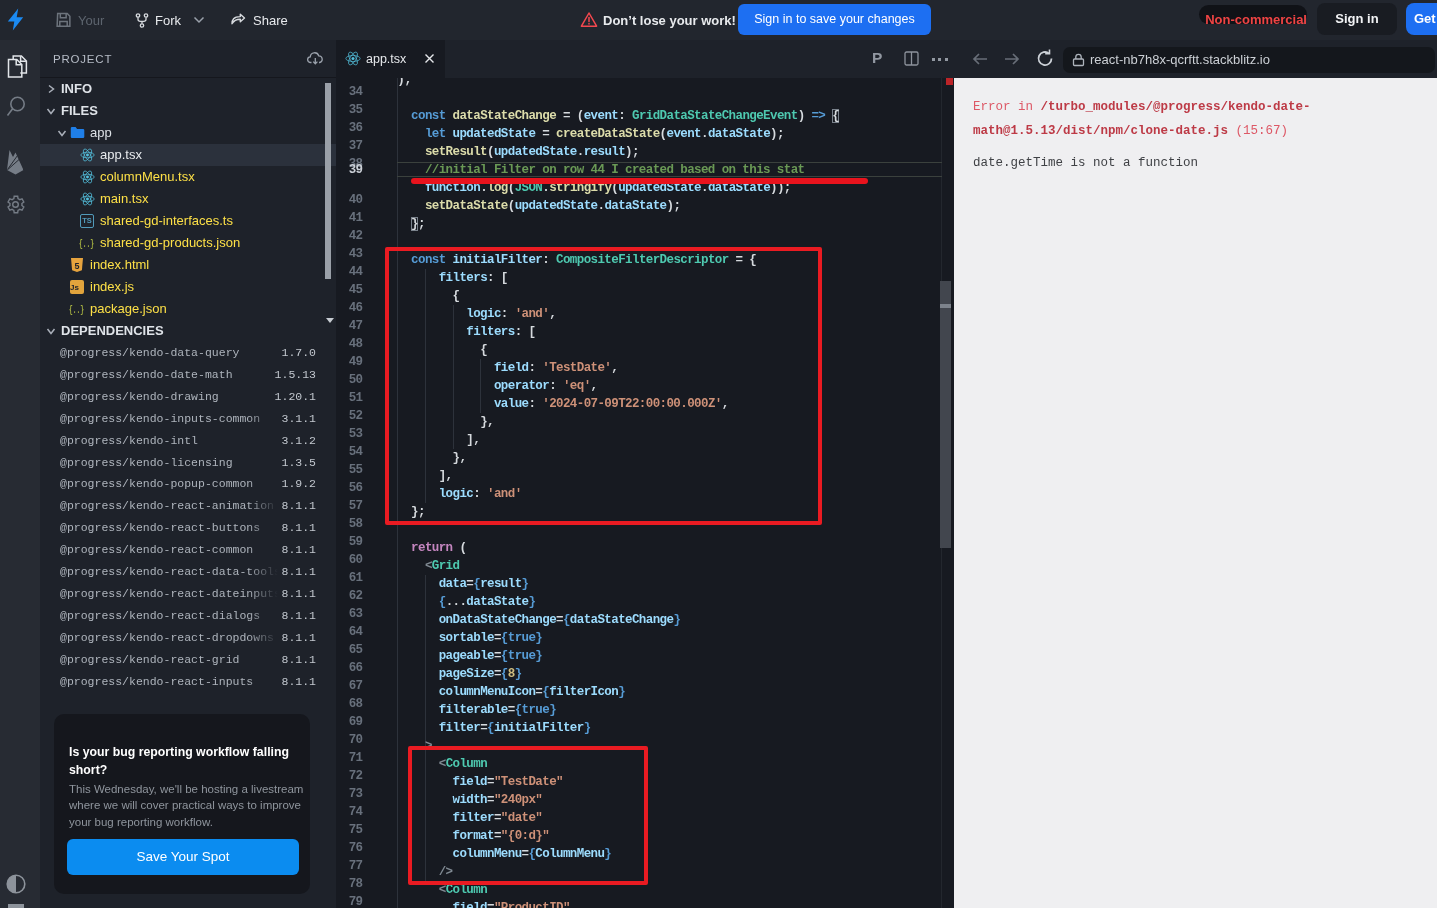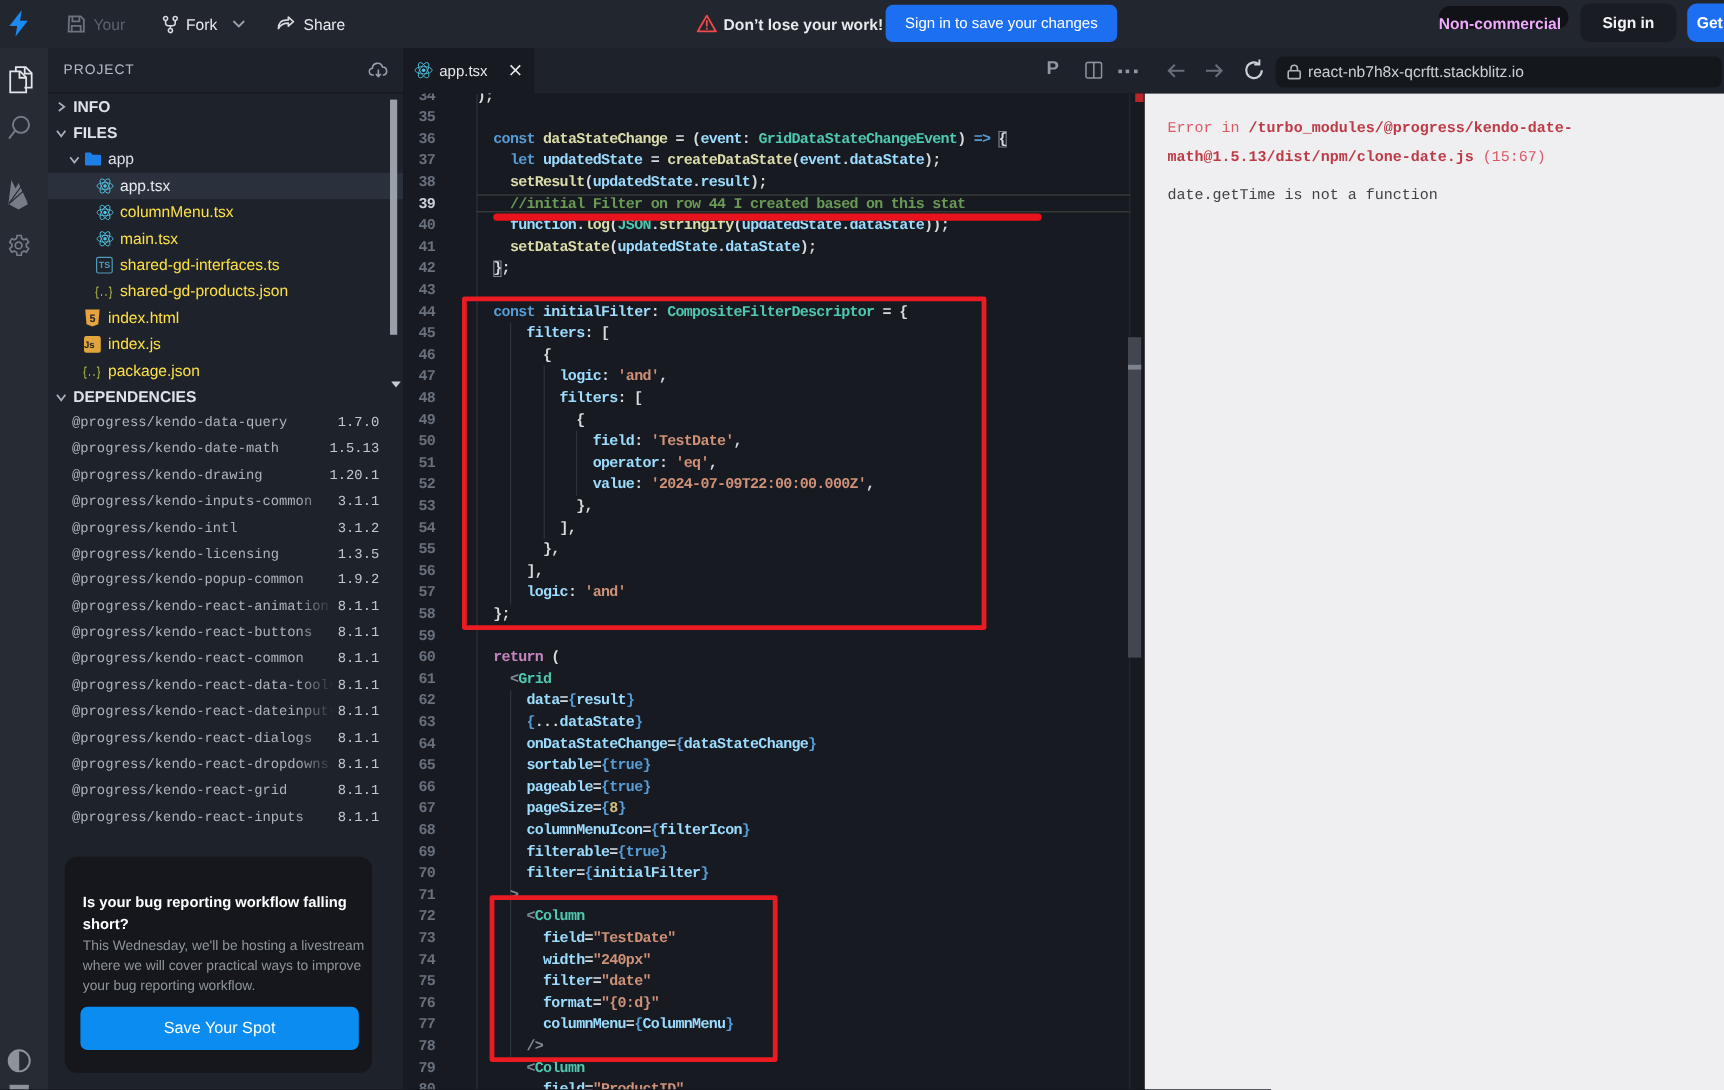--- a/index.html
+++ b/index.html
@@ -35,21 +35,21 @@
   .tfile { position:absolute; top:3px; font-size:13px; color:#fde047; }
   .ricon { }
   .drow { position:absolute; left:0; width:296px; height:21.9px; font-family:"Liberation Mono",monospace; font-size:11.5px; color:#aeb4bc; }
   .dname { position:absolute; left:20px; top:4px; max-width:218px; overflow:hidden; white-space:nowrap;
     -webkit-mask-image:linear-gradient(90deg,#000 188px,rgba(0,0,0,0) 218px); }
   .dver { position:absolute; right:20px; top:4px; color:#c3c8cf; }
   #adcard { left:14px; top:636px; width:256px; height:180px; background:#15171d; border-radius:10px; }
   
   .cl { position:absolute; left:0; width:618px; height:18px; font-family:"Liberation Mono",monospace;
         font-size:12.5px; font-weight:bold; line-height:18px; letter-spacing:-0.6px; white-space:pre; }
-  .ln  { position:absolute; left:0; top:0; width:26.5px; text-align:right; color:#68707c; font-weight:bold; }
+  .ln  { position:absolute; left:0; top:12px; width:26.5px; text-align:right; color:#68707c; font-weight:bold; }
   .lnc { position:absolute; left:0; top:0; width:26.5px; text-align:right; color:#ccd1d8; font-weight:bold; }
   .cd  { position:absolute; left:61.3px; top:0; }
   .cd i { font-style:normal; }
   i.k{color:#569cd6} i.f{color:#dcdcaa} i.v{color:#9cdcfe} i.t{color:#4ec9b0} i.s{color:#ce9178}
   i.c{color:#6a9955} i.p{color:#d6dade} i.g{color:#808a93} i.j{color:#569cd6} i.n{color:#d0bd7f} i.r{color:#c586c0}
   i.bx{box-shadow:inset 0 0 0 1px #7a828c}
 </style>
 </head>
 <body>
 <div id="stage">
@@ -77,21 +77,21 @@
       <path d="M11.3 3.2 L15.5 7 L11.3 10.8 v-2.6 C6 8.2 4.2 10.5 3 12.8 C3 9 4.5 5.6 11.3 5.6 Z" stroke-linejoin="round"></path>
     </svg>
     <span class="abs tbtxt" style="left:253px;top:13px">Share</span>
     <svg class="abs" style="left:580px;top:11px" width="18" height="17" viewBox="0 0 18 17" fill="none" stroke="#f4484f" stroke-width="1.5">
       <path d="M9 2 L16.6 15.2 H1.4 Z" stroke-linejoin="round"></path>
         <path d="M9 6.5 v4" stroke-linecap="round"></path>
         <path d="M9 12.6 v0.4" stroke-linecap="round"></path>
     </svg>
     <span class="abs tbtxt" style="left:603px;top:13px;font-weight:bold;white-space:nowrap">Don’t lose your work!</span>
     <div class="abs" style="left:738px;top:4px;width:193px;height:31px;background:#1d6ff2;border-radius:6px;text-align:center;line-height:31px;color:#fff;font-size:12.5px;white-space:nowrap">Sign in to save your changes</div>
-    <div class="abs" style="left:1199px;top:5px;width:108px;height:19px;background:#101217;border-radius:15px;text-align:left;line-height:29px;color:#f0abfc;font-size:13px;font-weight:bold;white-space:nowrap">Non-commercial</div>
+    <div class="abs" style="left:1199px;top:5px;width:108px;height:19px;background:#101217;border-radius:15px;text-align:right;line-height:29px;color:#ef4444;font-size:13px;font-weight:bold;white-space:nowrap">Non-commercial</div>
     <div class="abs" style="left:1317px;top:3px;width:80px;height:32px;background:#191c22;border-radius:8px;text-align:center;line-height:32px;color:#f2f3f5;font-size:13px;font-weight:bold">Sign in</div>
     <div class="abs" style="left:1406px;top:3px;width:60px;height:32px;background:#1d6ff2;border-radius:8px;line-height:32px;padding-left:8px;color:#fff;font-size:13px;font-weight:bold;white-space:nowrap">Get st</div>
   </div>
   <div class="abs" id="projhead">
     <span class="abs" style="left:13px;top:13px;font-size:11.5px;letter-spacing:.8px;color:#b6bcc6">PROJECT</span>
     <svg class="abs" style="left:267px;top:11px" width="17" height="15" viewBox="0 0 17 15" fill="none" stroke="#9aa1ab" stroke-width="1.3">
       <path d="M4.5 11.5 H3.6 A2.8 2.8 0 0 1 3.3 5.9 A4.3 4.3 0 0 1 11.7 4.8 A3.4 3.4 0 0 1 12.6 11.5 H12"></path>
       <path d="M8.3 7 v5.5 M6.2 10.6 L8.3 12.8 L10.4 10.6"></path>
     </svg>
   </div>

